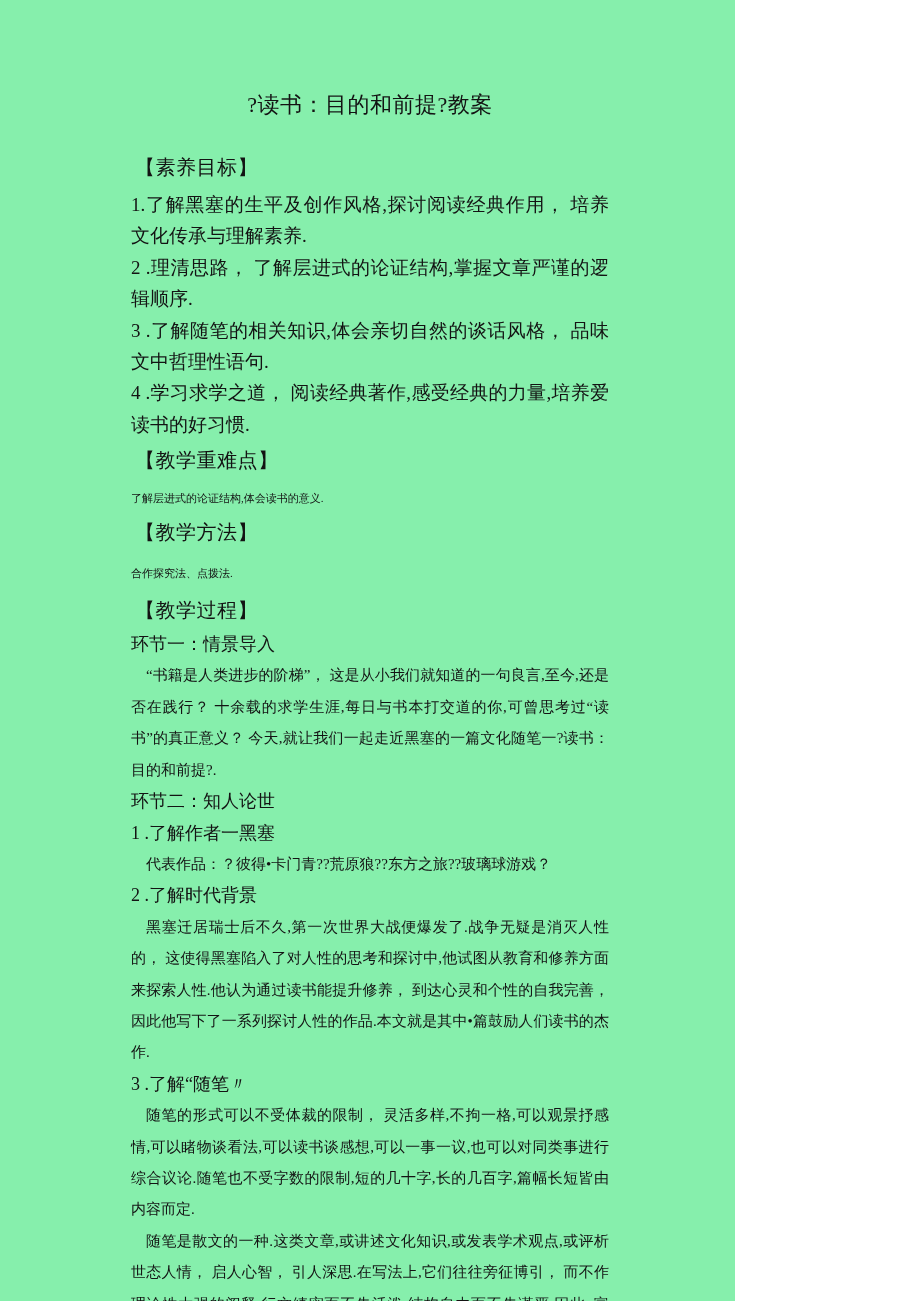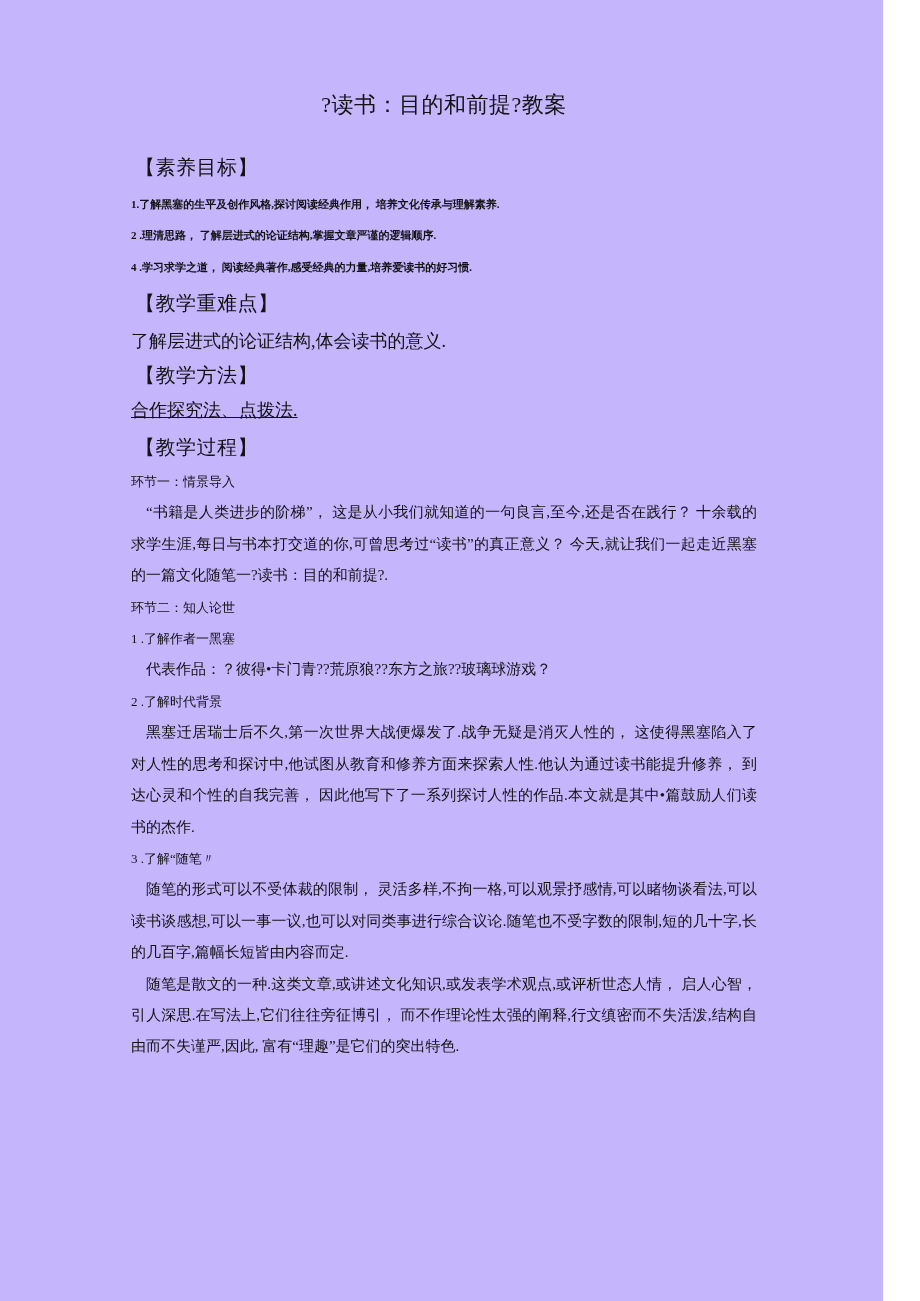--- a/index.html
+++ b/index.html
@@ -1,20 +1,20 @@
 <!DOCTYPE html>
 <html><head>
 <meta charset="utf-8">
 <style>
   html, body { margin: 0; padding: 0; background: #ffffff; }
   .page {
     position: relative;
-    width: 883px;
+    width: 735px;
     height: 1301px;
-    background: #c4b5fd;
+    background: #86efac;
     box-sizing: border-box;
     padding: 90px 126px 0 131px;
     font-family: "Liberation Serif", "DejaVu Serif", serif;
     color: #131313;
     overflow: hidden;
   }
   .doc-title {
     text-align: center;
     font-size: 22px;
     line-height: 30px;
@@ -28,36 +28,35 @@
     font-weight: normal;
     margin: 4px;
     letter-spacing: 0.5px;
   }
   .h-suyang   { margin-top: 32px; }
   .h-znd      { margin-top: 5px; }
   .h-fangfa   { margin-top: 2px; }
   .h-guocheng { margin-top: 6px; }
   .goal-list { margin-top: 7px; }
   .goal-item {
-    font-size: 11px;
+    font-size: 19px;
     line-height: 31.4px;
     text-align: justify;
-    font-weight: bold;
   }
   .sec-body {
-    font-size: 18px;
+    font-size: 11px;
     line-height: 31.4px;
     margin: 0;
     text-align: justify;
   }
   .b-znd    { margin-top: 8px; }
-  .b-fangfa { margin-top: 5px; text-decoration: underline; }
+  .b-fangfa { margin-top: 11px; }
   .process { margin-top: 3px; }
   .blk-line {
-    font-size: 13px;
+    font-size: 18px;
     line-height: 31.4px;
     text-align: left;
   }
   .blk-para {
     font-size: 15px;
     line-height: 31.4px;
     text-align: justify;
     text-indent: 15px;
   }
 </style>
@@ -66,20 +65,21 @@
 
 <div class="page">
 
   <div class="doc-title">?读书：目的和前提?教案</div>
 
   <div class="sec-heading h-suyang">【素养目标】</div>
 
   <div class="goal-list">
     <div class="goal-item">1.了解黑塞的生平及创作风格,探讨阅读经典作用， 培养文化传承与理解素养.</div>
     <div class="goal-item">2 .理清思路， 了解层进式的论证结构,掌握文章严谨的逻辑顺序.</div>
+    <div class="goal-item">3 .了解随笔的相关知识,体会亲切自然的谈话风格， 品味文中哲理性语句.</div>
     <div class="goal-item">4 .学习求学之道， 阅读经典著作,感受经典的力量,培养爱读书的好习惯.</div>
   </div>
 
   <div class="sec-heading h-znd">【教学重难点】</div>
   <div class="sec-body b-znd">了解层进式的论证结构,体会读书的意义.</div>
 
   <div class="sec-heading h-fangfa">【教学方法】</div>
   <div class="sec-body b-fangfa">合作探究法、点拨法.</div>
 
   <div class="sec-heading h-guocheng">【教学过程】</div>

